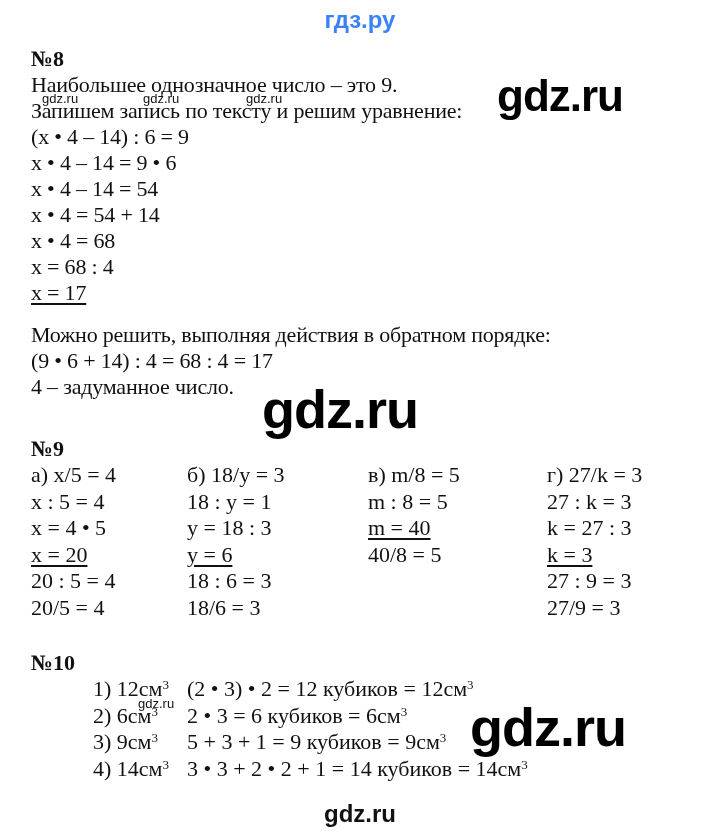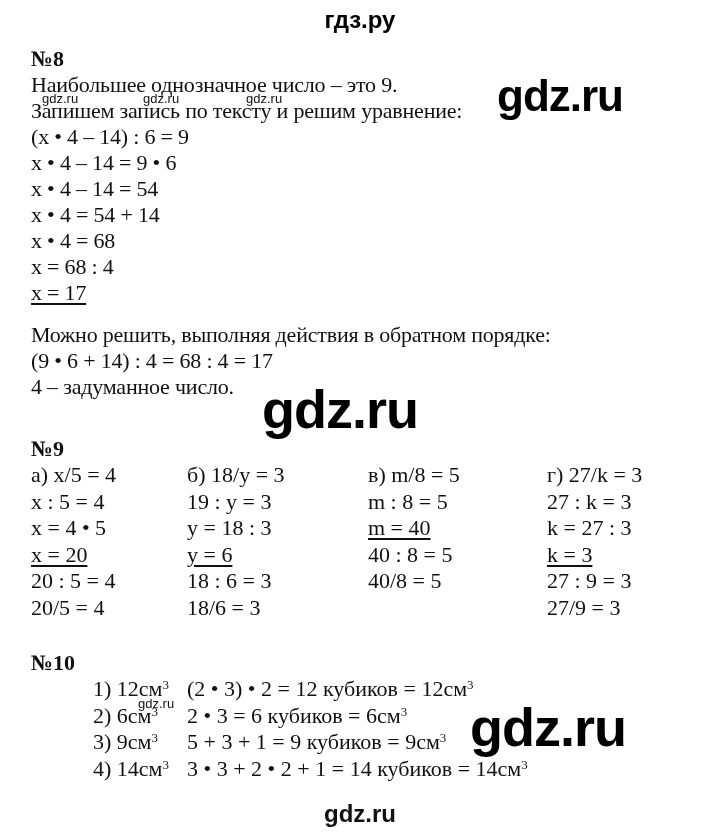--- a/index.html
+++ b/index.html
@@ -1,19 +1,19 @@
 <!DOCTYPE html>
 <html><head>
 <meta charset="utf-8">
 <style>
   html, body { margin:0; padding:0; background:#ffffff; }
   body { width:720px; height:832px; position:relative; overflow:hidden;
          font-family:"Liberation Serif", serif; color:#111; }
   .hdr { position:absolute; top:6px; left:0; width:720px; text-align:center;
-         font-family:"Liberation Sans", sans-serif; font-weight:bold; font-size:24px; color:#000000; }
+         font-family:"Liberation Sans", sans-serif; font-weight:bold; font-size:24px; color:#3b82f6; }
   .line { position:absolute; left:31px; font-size:22px; line-height:26px; white-space:nowrap; letter-spacing:-0.2px; }
   .num { position:absolute; left:31px; font-weight:bold; font-size:22px; line-height:26px; }
   .u { text-decoration:underline; text-underline-offset:3px; }
   .col { position:absolute; font-size:22px; line-height:26.5px; white-space:nowrap; }
   .col div { height:26.5px; }
   .wm-big { position:absolute; font-family:"Liberation Sans", sans-serif; font-weight:bold;
             font-size:54px; color:#000; letter-spacing:-1px; line-height:1; }
   .wm-small { position:absolute; font-family:"Liberation Sans", sans-serif; font-size:13px; color:#111; line-height:1; }
   .wm-foot { position:absolute; font-family:"Liberation Sans", sans-serif; font-weight:bold; font-size:24px; color:#111; line-height:1; }
   sup { font-size:13px; vertical-align:top; position:relative; top:-4px; }
@@ -43,31 +43,30 @@
 <div class="col" style="left:31px; top:462px;">
   <div>а) x/5 = 4</div>
   <div>x : 5 = 4</div>
   <div>x = 4 • 5</div>
   <div class="u">x = 20</div>
   <div>20 : 5 = 4</div>
   <div>20/5 = 4</div>
 </div>
 <div class="col" style="left:187px; top:462px;">
   <div>б) 18/y = 3</div>
-  <div>19 : y = 3</div>
+  <div>18 : y = 1</div>
   <div>y = 18 : 3</div>
   <div class="u">y = 6</div>
   <div>18 : 6 = 3</div>
   <div>18/6 = 3</div>
 </div>
 <div class="col" style="left:368px; top:462px;">
   <div>в) m/8 = 5</div>
   <div>m : 8 = 5</div>
   <div class="u">m = 40</div>
-  <div>40 : 8 = 5</div>
   <div>40/8 = 5</div>
 </div>
 <div class="col" style="left:547px; top:462px;">
   <div>г) 27/k = 3</div>
   <div>27 : k = 3</div>
   <div>k = 27 : 3</div>
   <div class="u">k = 3</div>
   <div>27 : 9 = 3</div>
   <div>27/9 = 3</div>
 </div>

